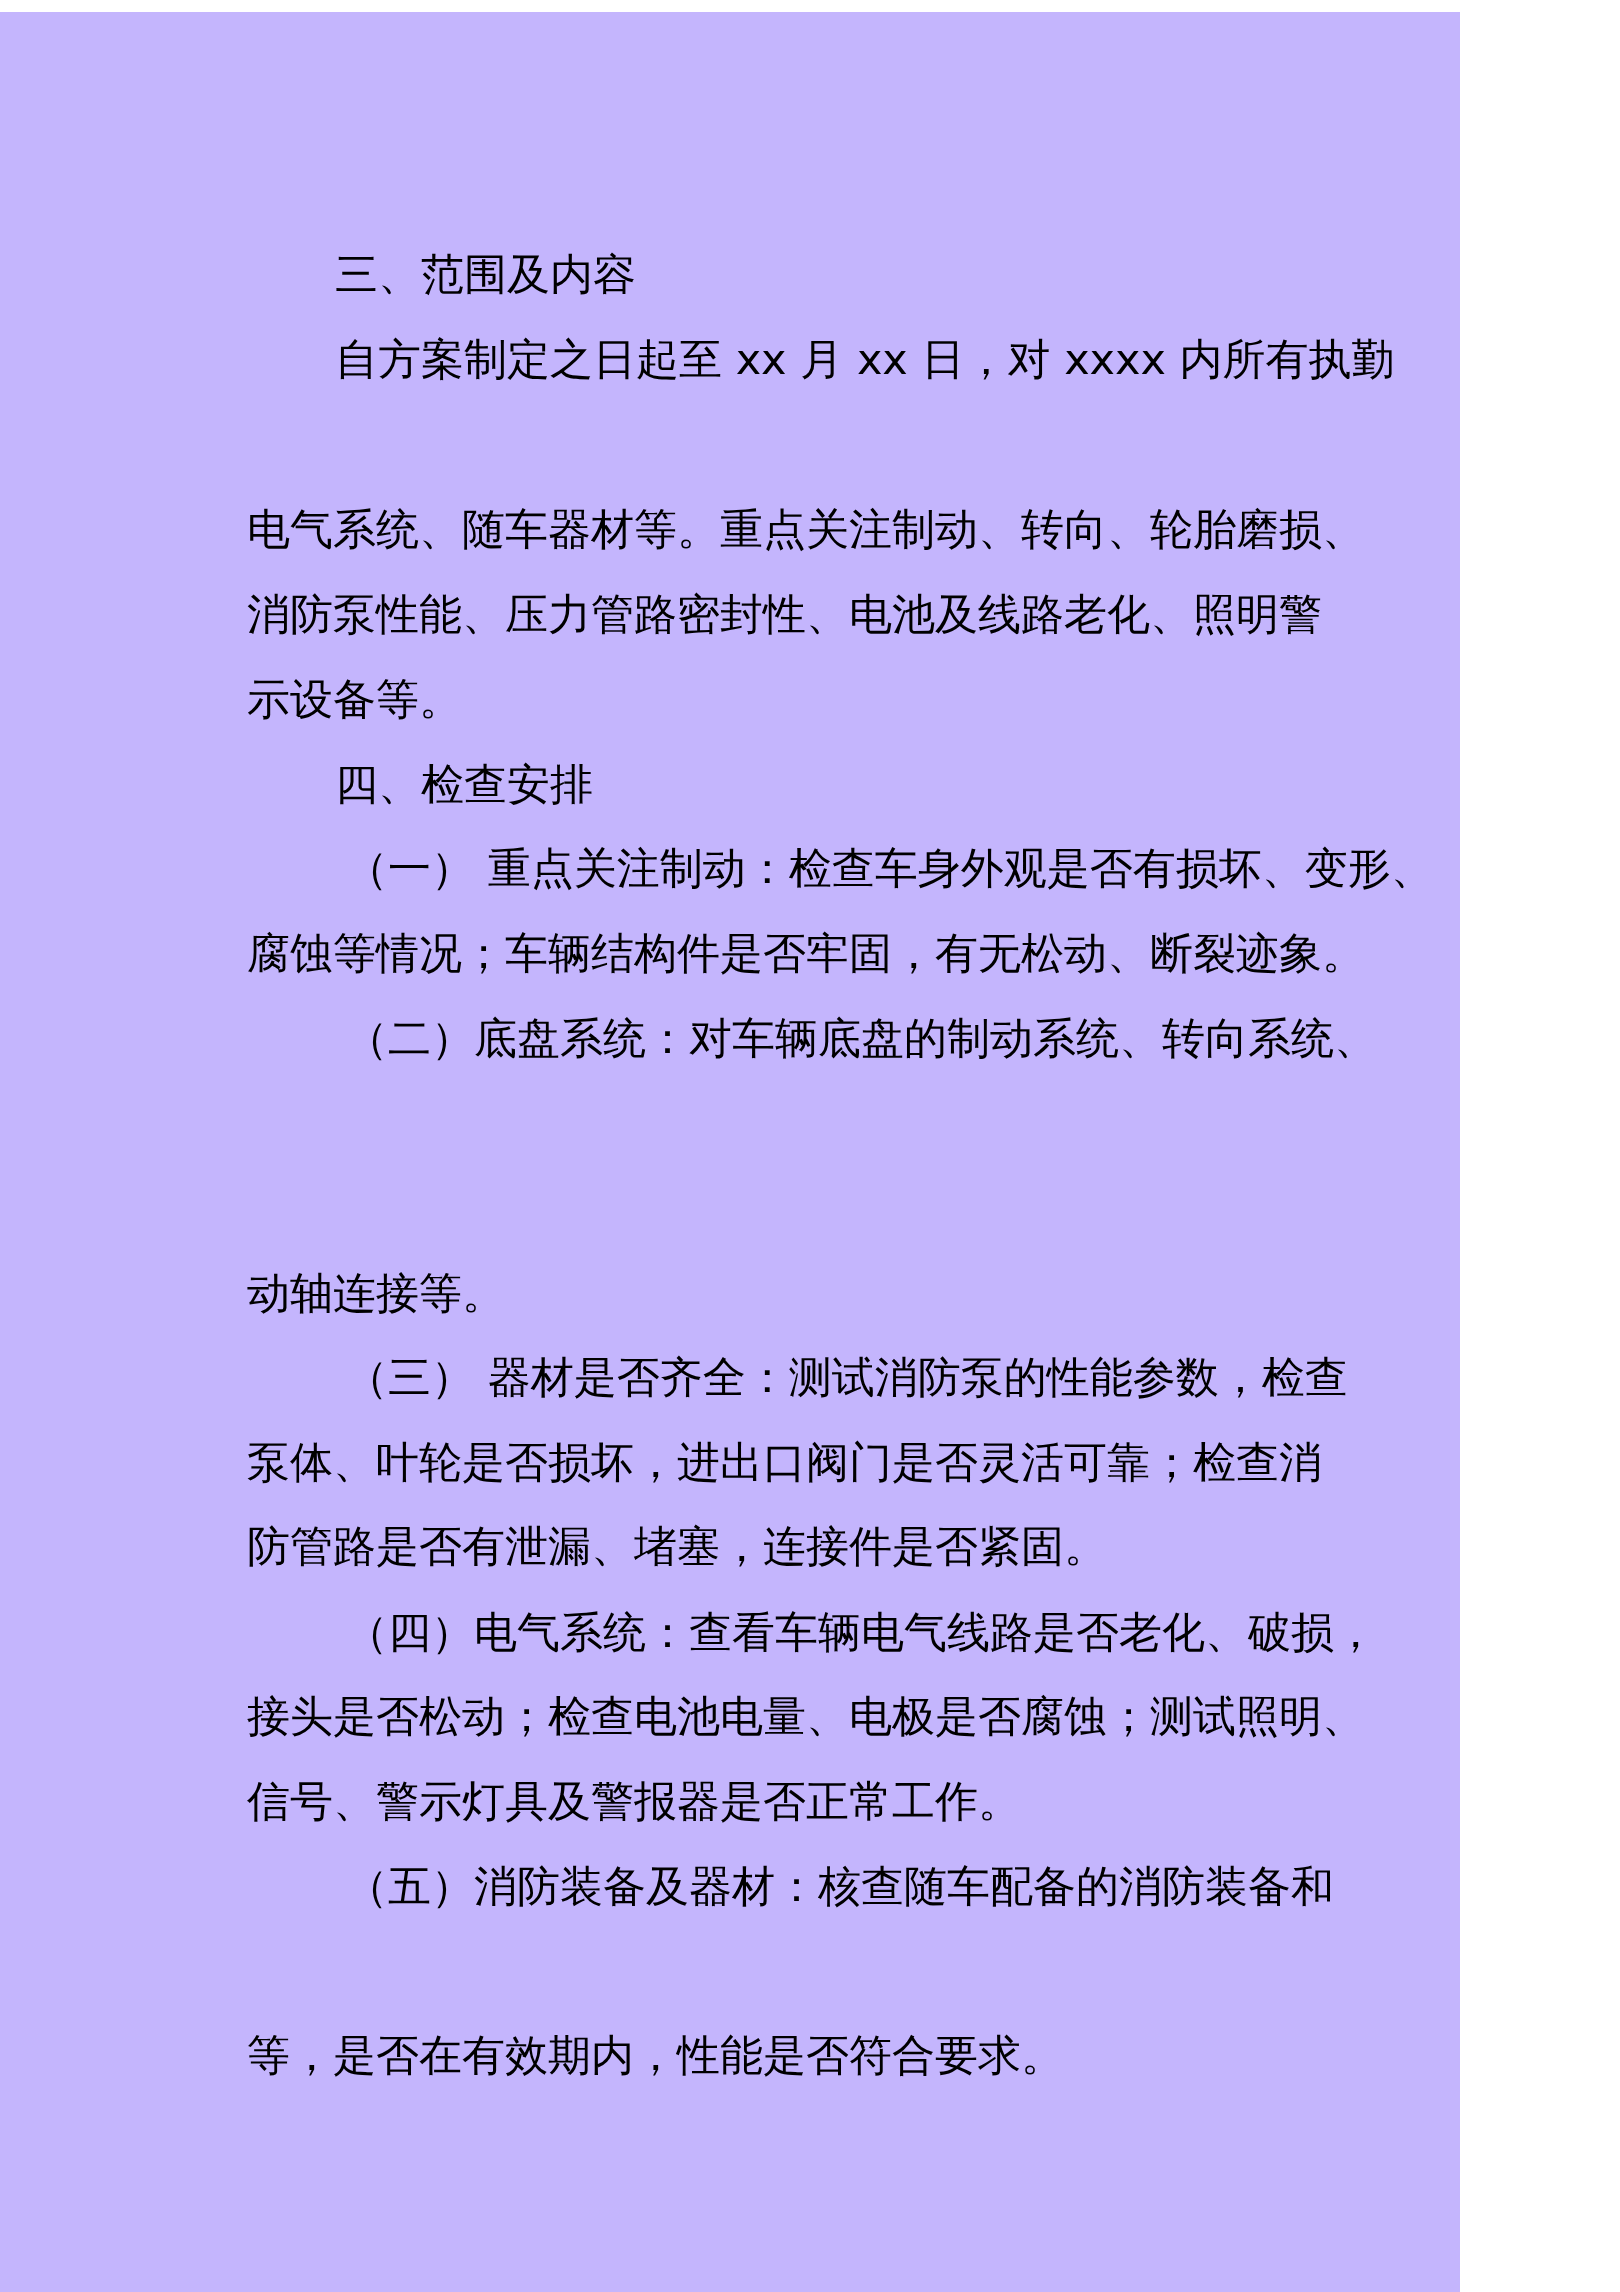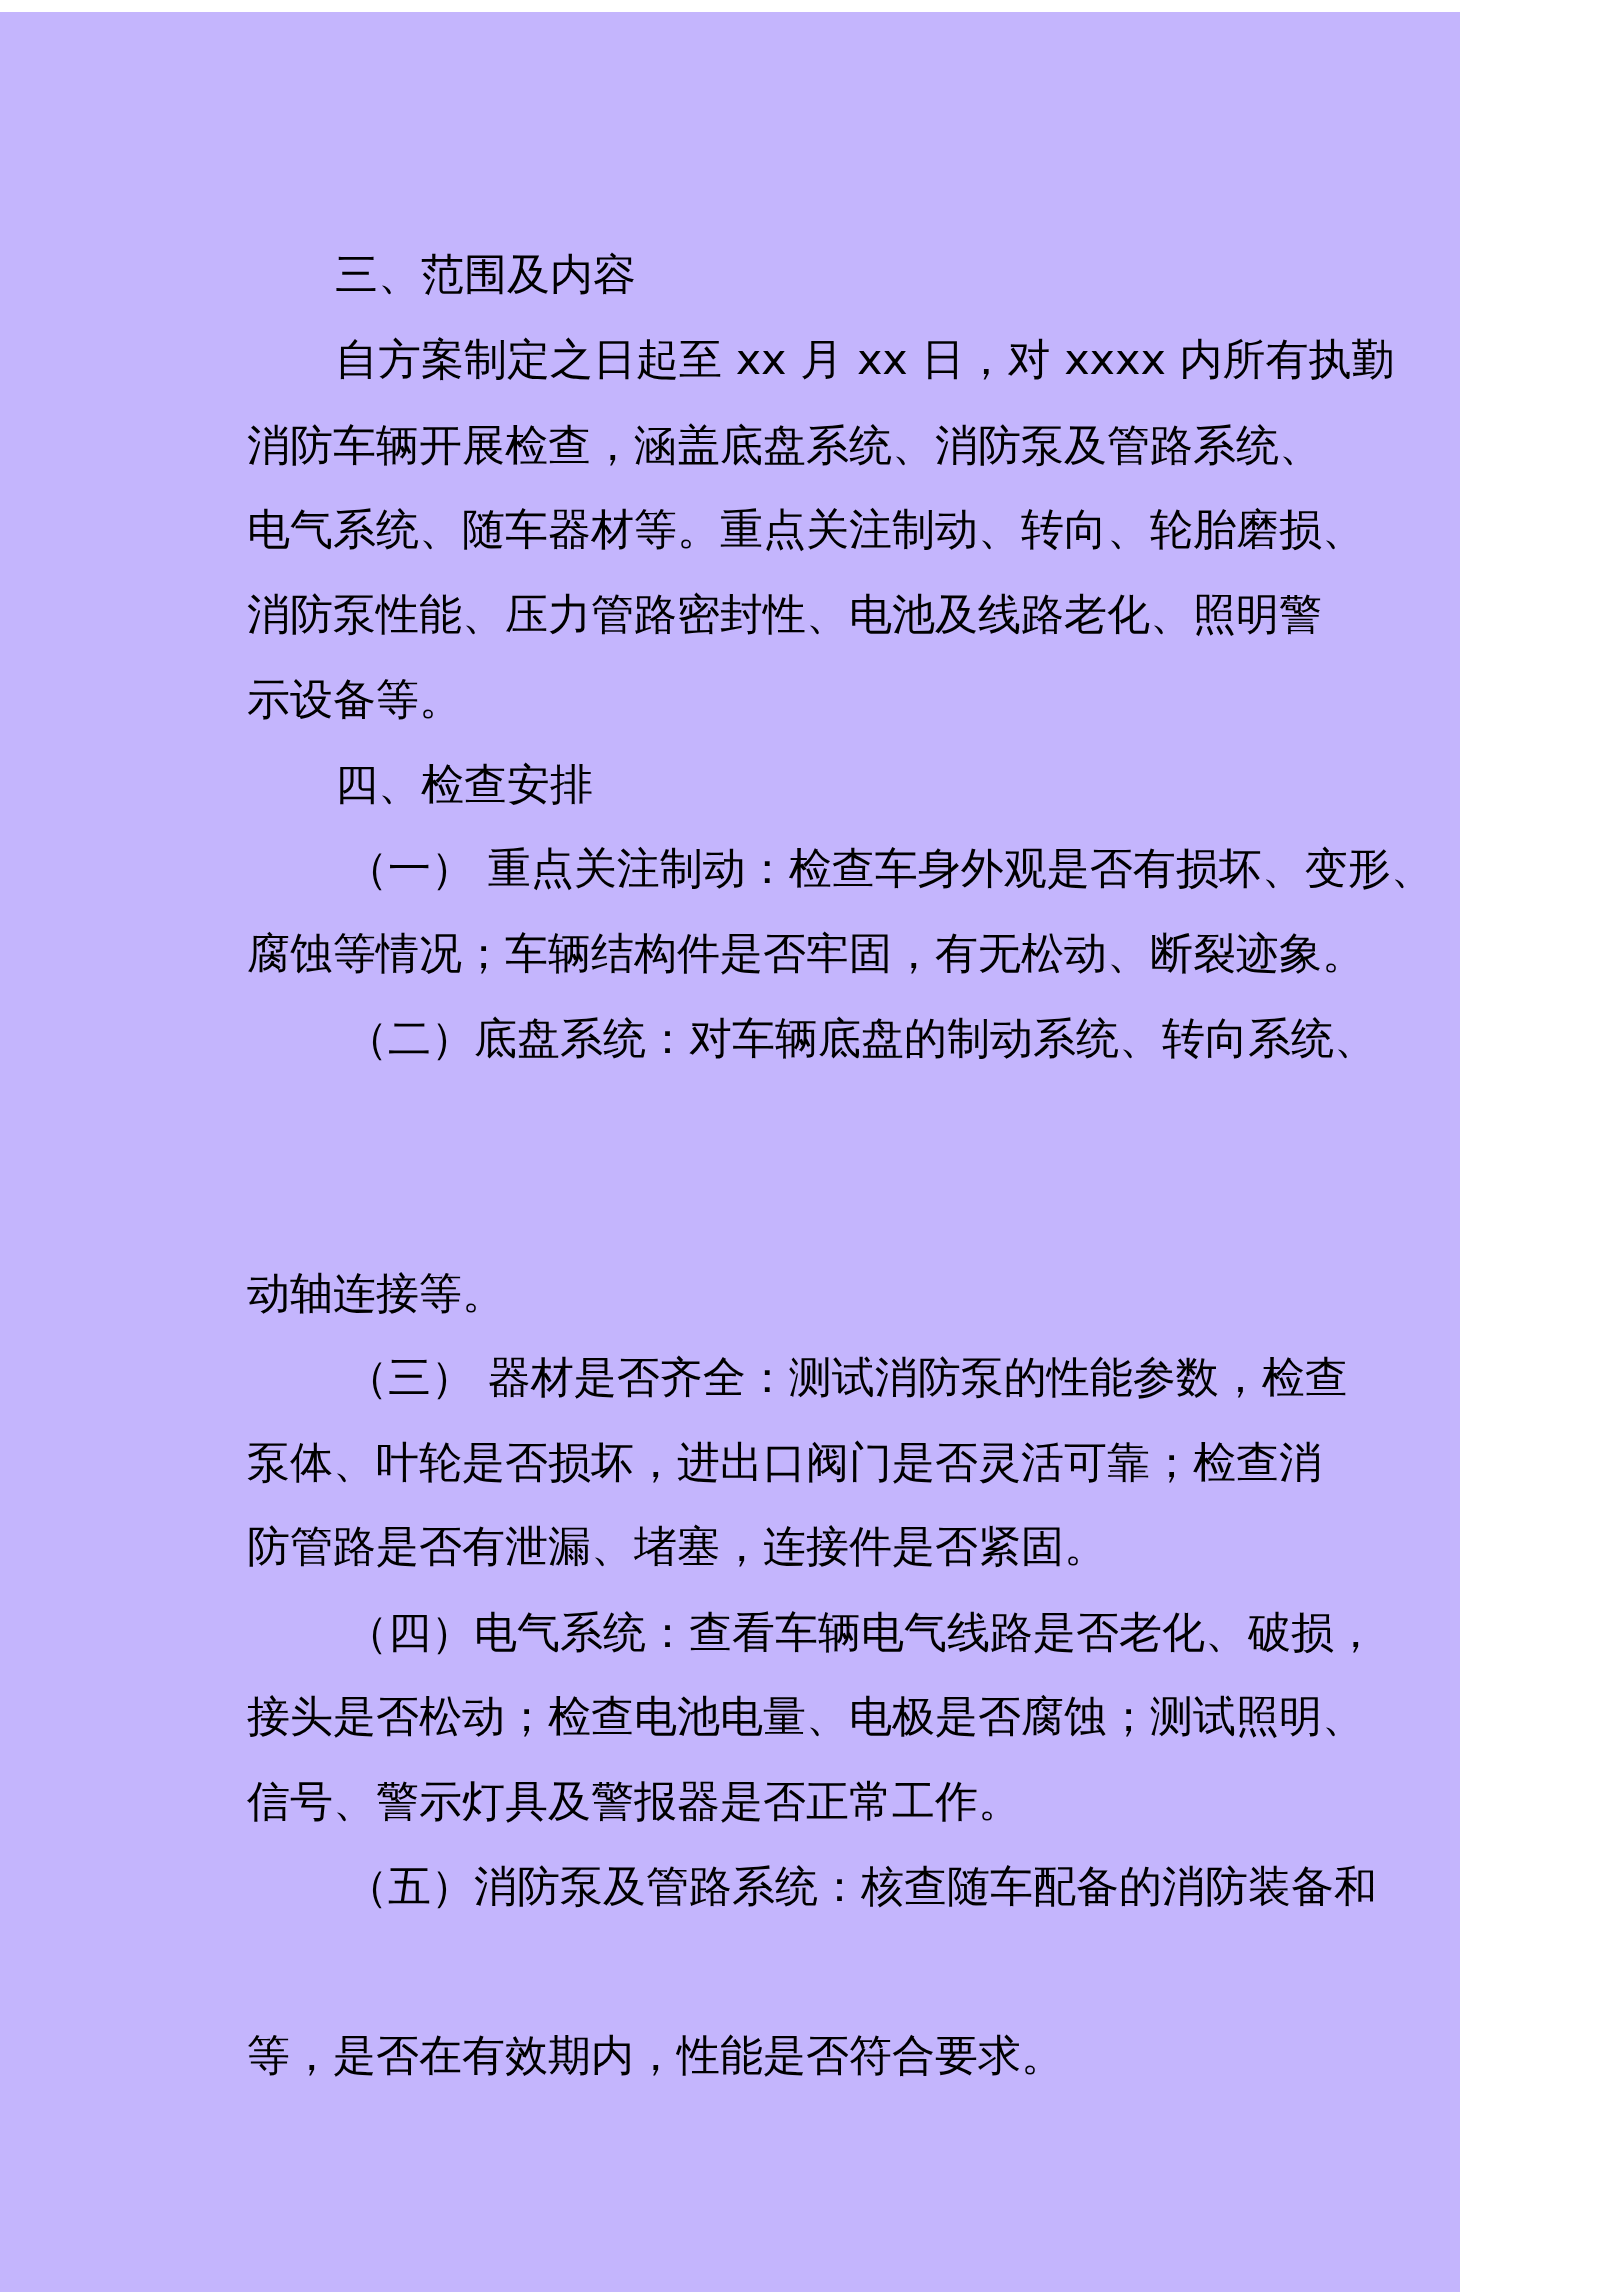--- a/index.html
+++ b/index.html
@@ -20,38 +20,37 @@
   .sub { left: 345px; }
 </style>
 </head>
 <body>
 
 <div class="page">
 
   <div class="line indent" style="top:237px">三、范围及内容</div>
 
   <div class="line indent" style="top:322px">自方案制定之日起至 xx 月 xx 日，对 xxxx 内所有执勤</div>
-  <div class="line" style="top:408px">消防车辆开展检查，涵盖底盘系统、消防泵及管路系统、</div>
   <div class="line" style="top:492px">电气系统、随车器材等。重点关注制动、转向、轮胎磨损、</div>
   <div class="line" style="top:577px">消防泵性能、压力管路密封性、电池及线路老化、照明警</div>
   <div class="line" style="top:662px">示设备等。</div>
 
   <div class="line indent" style="top:747px">四、检查安排</div>
 
   <div class="line sub" style="top:831px">（一） 重点关注制动：检查车身外观是否有损坏、变形、</div>
   <div class="line" style="top:916px">腐蚀等情况；车辆结构件是否牢固，有无松动、断裂迹象。</div>
 
   <div class="line sub" style="top:1001px">（二）底盘系统：对车辆底盘的制动系统、转向系统、</div>
   <div class="line" style="top:1256px">动轴连接等。</div>
 
   <div class="line sub" style="top:1340px">（三） 器材是否齐全：测试消防泵的性能参数，检查</div>
   <div class="line" style="top:1425px">泵体、叶轮是否损坏，进出口阀门是否灵活可靠；检查消</div>
   <div class="line" style="top:1509px">防管路是否有泄漏、堵塞，连接件是否紧固。</div>
 
   <div class="line sub" style="top:1595px">（四）电气系统：查看车辆电气线路是否老化、破损，</div>
   <div class="line" style="top:1679px">接头是否松动；检查电池电量、电极是否腐蚀；测试照明、</div>
   <div class="line" style="top:1764px">信号、警示灯具及警报器是否正常工作。</div>
 
-  <div class="line sub" style="top:1849px">（五）消防泵及管路系统：核查随车配备的消防装备和</div>
+  <div class="line sub" style="top:1849px">（五）消防装备及器材：核查随车配备的消防装备和</div>
   <div class="line" style="top:2018px">等，是否在有效期内，性能是否符合要求。</div>
 
 </div>
 
 
 </body></html>

